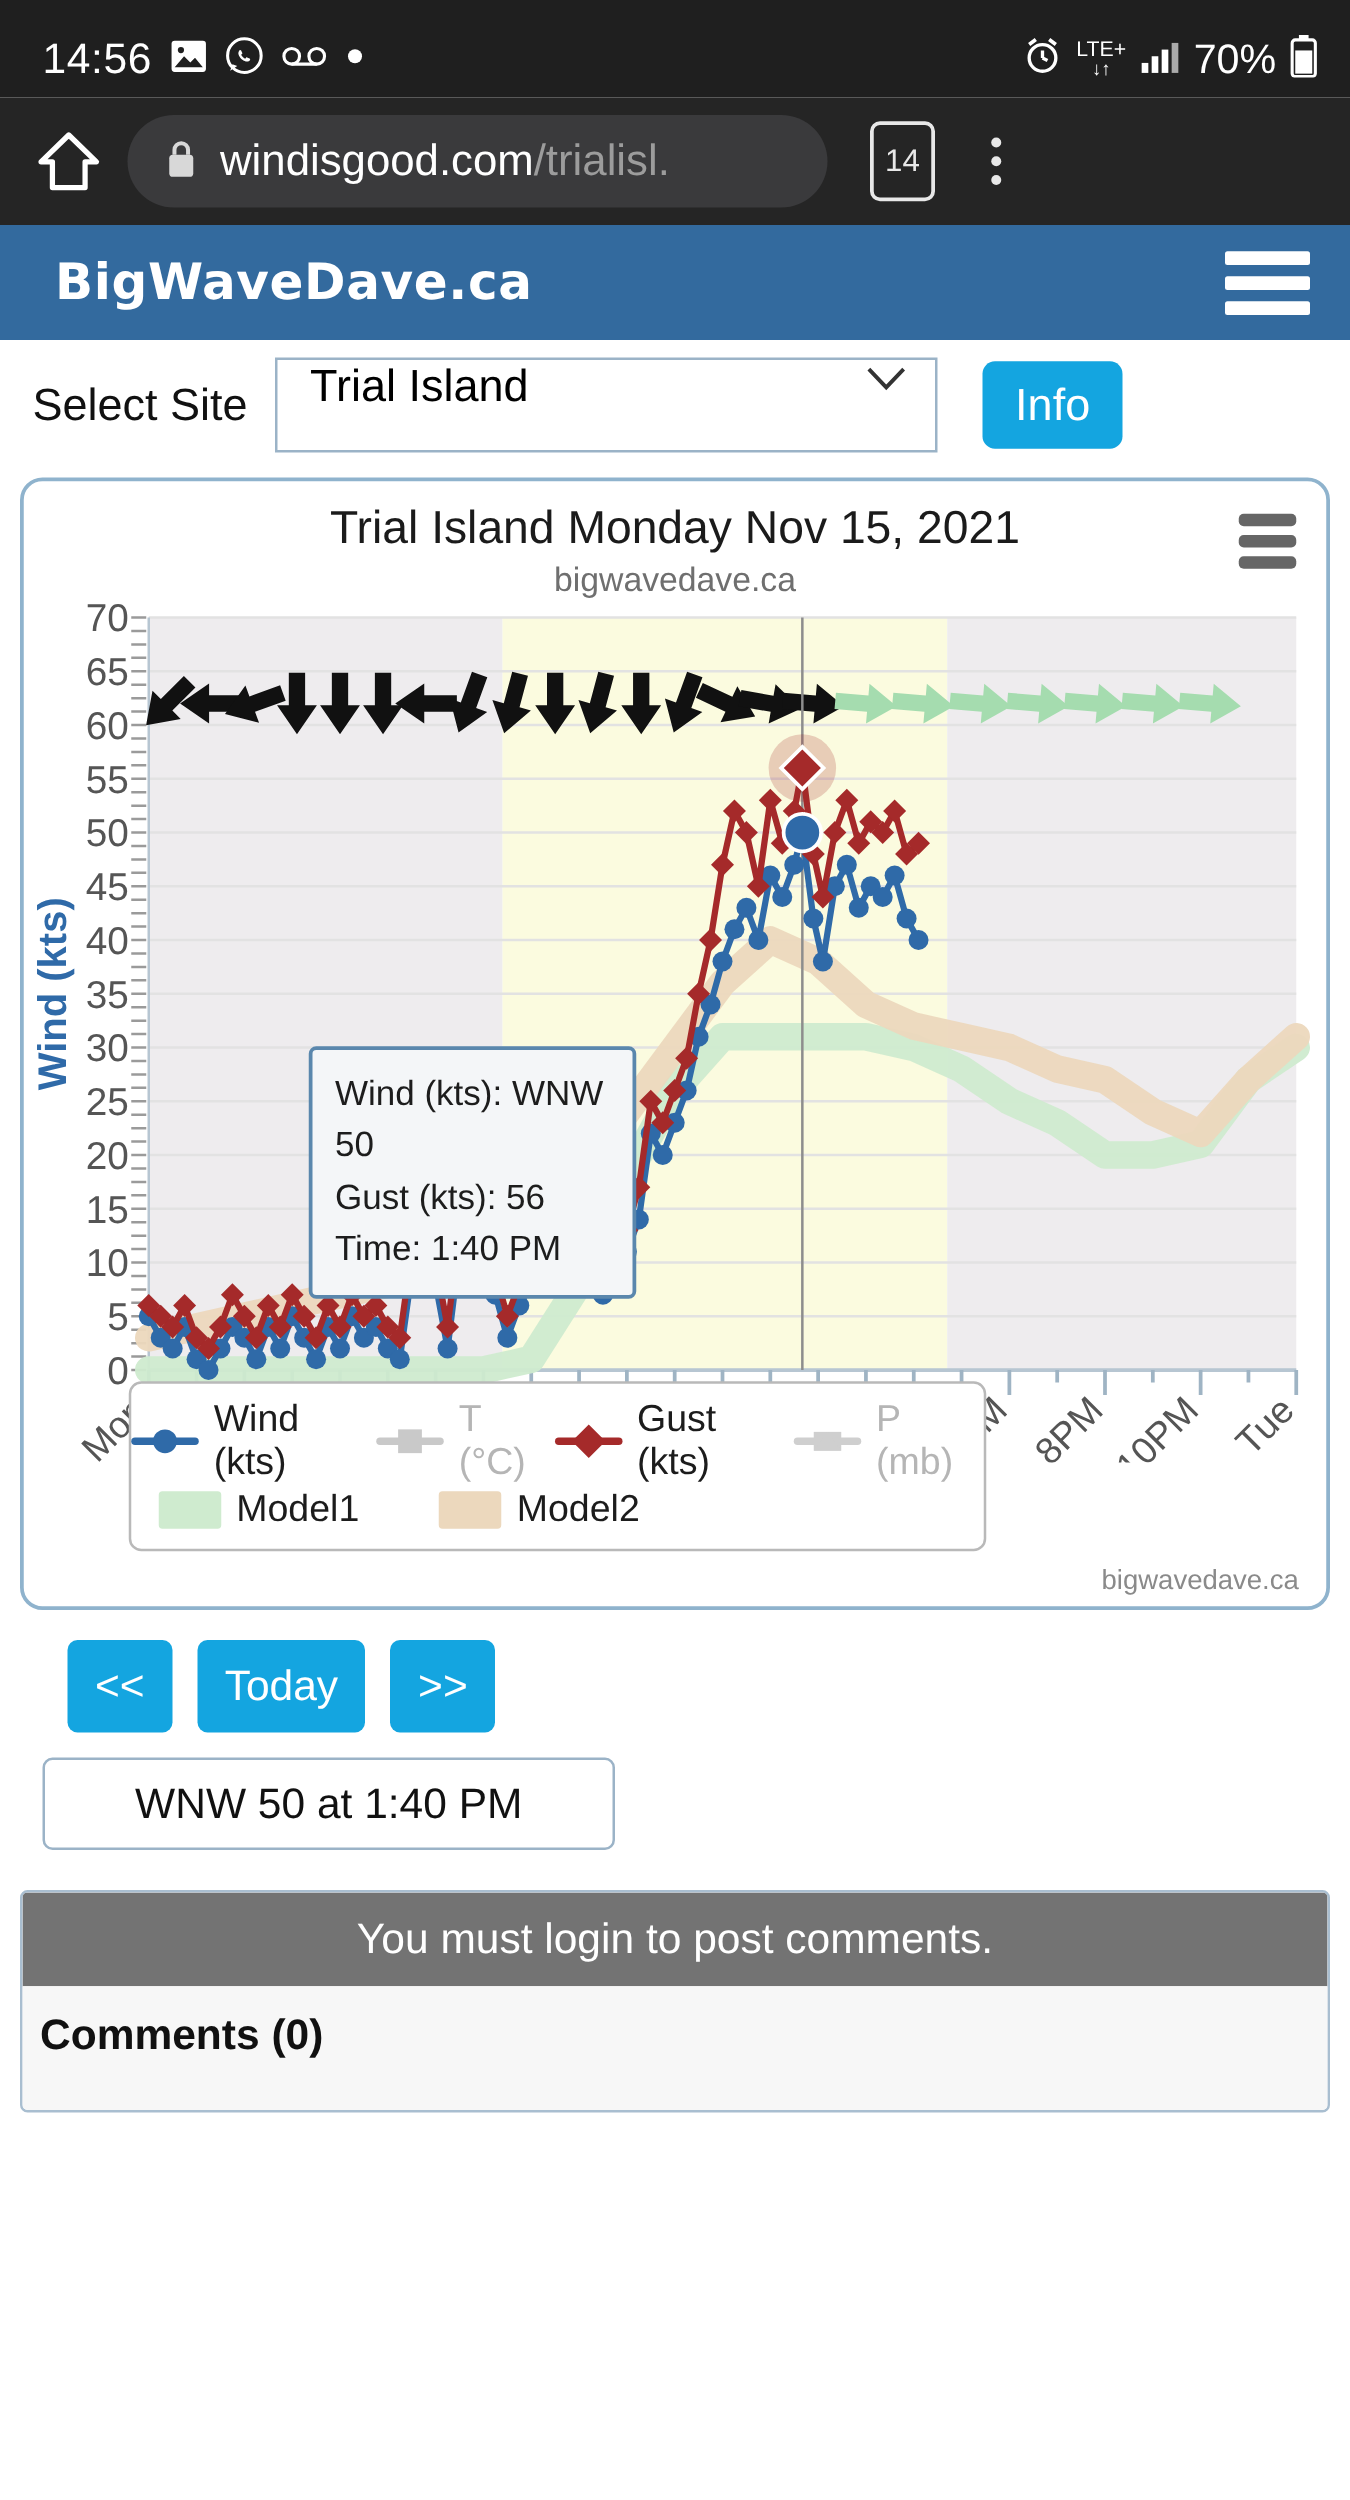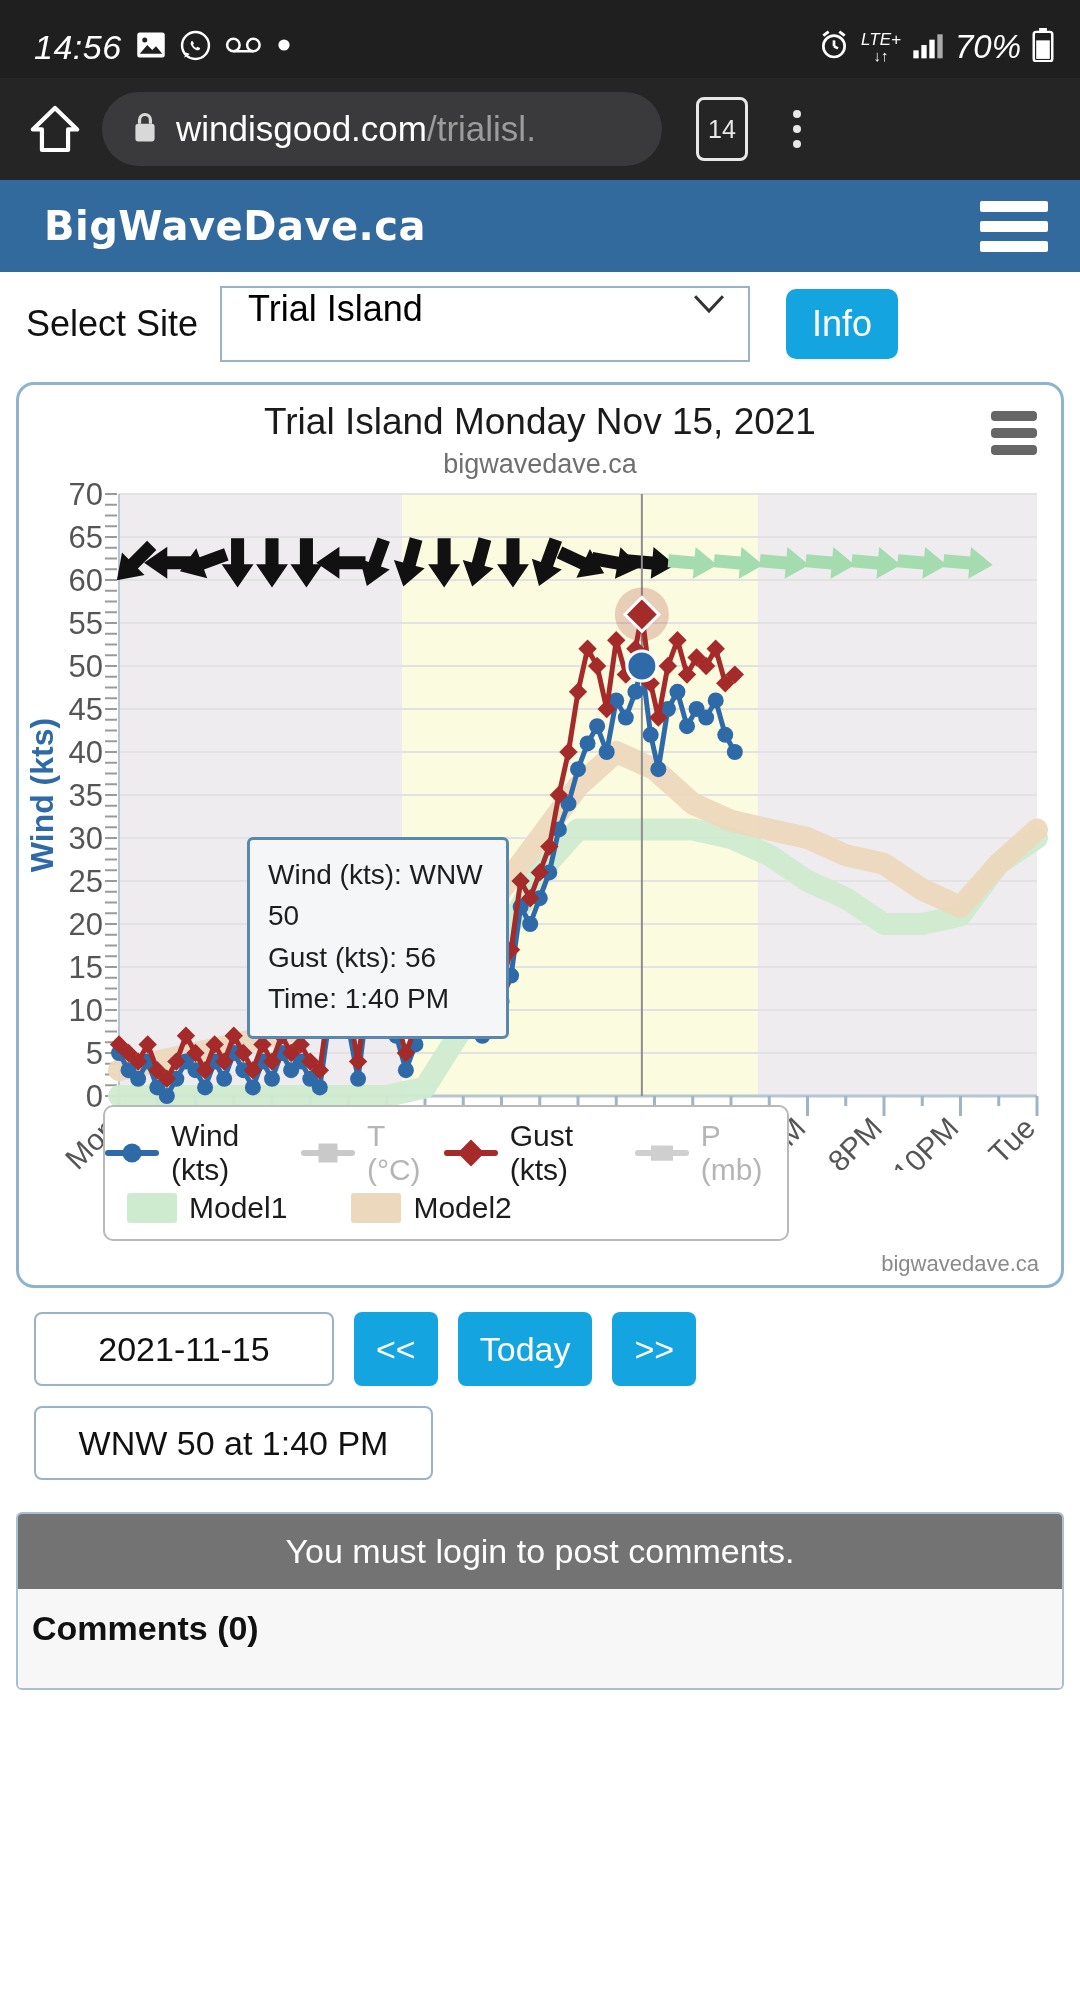--- a/index.html
+++ b/index.html
@@ -12,21 +12,20 @@
 
   
   .statusbar {
     height: 78px;
     background: #1f1f1f;
     display: flex;
     align-items: center;
     justify-content: space-between;
     padding: 16px 26px 0 34px;
     color: #ffffff;
-    font-style: italic;
   }
   .sb-left { display: flex; align-items: center; gap: 14px; }
   .sb-clock { font-size: 34px; letter-spacing: .5px; }
   .sb-right { display: flex; align-items: center; gap: 11px; }
   .sb-pct { font-size: 33px; }
   .sb-lte { font-size: 17px; line-height: 1; text-align: center; }
   .sb-lte small { display: block; font-size: 15px; }
   .ic { display: inline-block; }
 
   
@@ -175,21 +174,21 @@
     display: flex; align-items: center; justify-content: center;
     font-size: 34px; color: #111;
   }
   .navbtn {
     background: #14a5e0; color: #fff; border: none; border-radius: 8px;
     height: 74px; font-size: 34px; margin-left: 20px; padding: 0 22px;
     font-family: "Liberation Sans", sans-serif;
   }
   .readout {
     margin: 20px 0 0 34px;
-    width: 399px; height: 74px;
+    width: 458px; height: 74px;
     border: 2px solid #9bb3c7; border-radius: 8px; background: #fff;
     display: flex; align-items: center; justify-content: center;
     font-size: 34px; color: #111;
   }
 
   
   .comments { margin: 32px 16px 0 16px; border: 2px solid #a9bed0; border-radius: 6px; overflow: hidden; }
   .comments-head {
     background: #737373; color: #fff; text-align: center;
     font-size: 34px; padding: 18px 0;
@@ -695,21 +694,20 @@
           <span class="swatch-box sb-m2"></span>
           <span>Model2</span>
         </div>
       </div>
   </div>
 
   <div class="chart-credit">bigwavedave.ca</div>
 </div>
 
 <div class="controls">
-  <div class="datebox">2021-11-15</div>
   <button class="navbtn">&lt;&lt;</button>
   <button class="navbtn">Today</button>
   <button class="navbtn">&gt;&gt;</button>
 </div>
 <div class="readout">WNW 50 at 1:40 PM</div>
 
 <div class="comments">
   <div class="comments-head">You must login to post comments.</div>
   <div class="comments-body">
     <div class="comments-count">Comments (0)</div>

